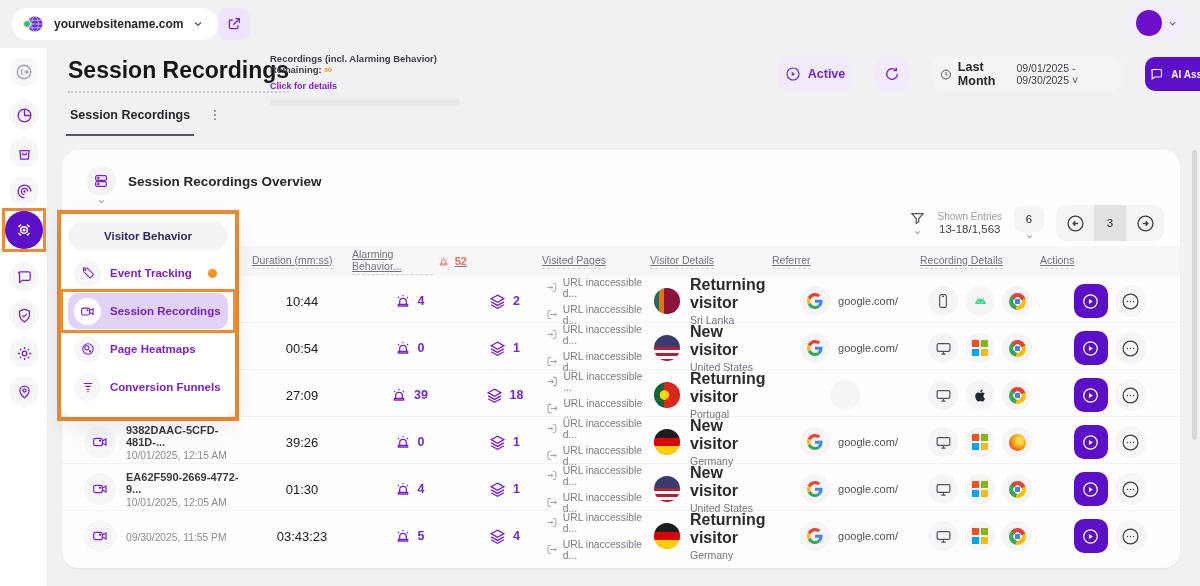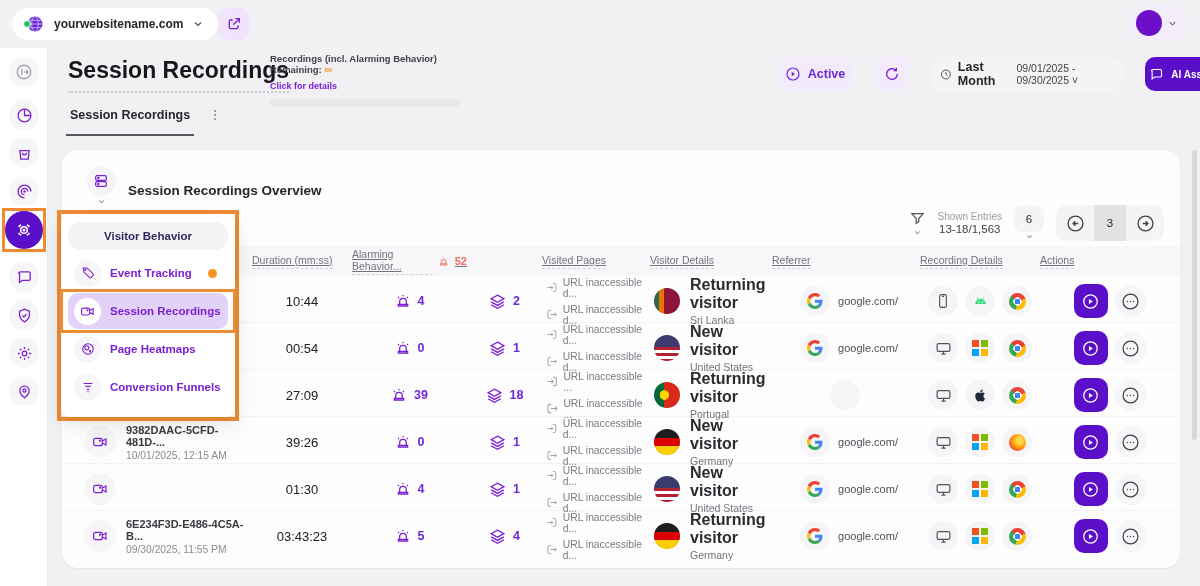--- a/index.html
+++ b/index.html
@@ -47,21 +47,21 @@
   .dp-range { font-size:10.5px; color:#3f3f46; }
   .ai-btn { width:88px; background:#5b0fc8; color:#fff; font-size:10px; font-weight:700; }
 
   .tabbar { position:absolute; left:66px; top:106px; display:flex; align-items:flex-start; gap:14px; }
   .tab { font-size:12.5px; font-weight:600; color:#26262b; padding:2px 4px 12px; border-bottom:2px solid #55555e; cursor:pointer; }
   .tab-menu { padding-top:2px; cursor:pointer; }
 
   
   .card { position:absolute; left:62px; top:150px; width:1118px; height:418px; background:#fdfdfe;
     border-radius:16px; box-shadow:0 1px 2px rgba(0,0,0,.05); }
-  .card-head { position:absolute; left:24px; top:16px; display:flex; align-items:center; gap:12px; }
+  .card-head { position:absolute; left:24px; top:16px; display:flex; align-items:flex-start; gap:12px; }
   .circle-icon { width:30px; height:30px; border-radius:50%; background:#f4f4f6; display:flex; align-items:center; justify-content:center; }
   .db-wrap { display:flex; flex-direction:column; align-items:center; gap:1px; cursor:pointer; }
   .card-head h2 { font-size:13.5px; font-weight:700; color:#26262b; margin-top:8px; }
 
   .card-controls { position:absolute; top:54px; right:16px; height:38px; display:flex; align-items:center; gap:12px; }
   .filter-wrap { display:flex; flex-direction:column; align-items:center; gap:1px; cursor:pointer; }
   .shown { text-align:center; }
   .shown-l { font-size:10px; color:#9b9ba3; }
   .shown-v { font-size:11.5px; color:#3f3f46; margin-top:1px; }
   .psize { display:flex; flex-direction:column; align-items:center; cursor:pointer; }
@@ -785,20 +785,24 @@
 
   <div class="row grid">
     <div class="cell cell-id">
       <span class="id-circle">
         <svg width="16" height="16" viewBox="0 0 24 24" fill="none" stroke="#7a1fd0" stroke-width="1.8">
                 <rect x="2.5" y="6.5" width="13" height="11" rx="3"></rect>
                 <path d="M15.5 10.5 21 7.5v9l-5.5-3"></path>
                 <circle cx="12" cy="10" r="0.8" fill="#7a1fd0"></circle>
               </svg>
       </span>
+      <span>
+        <div class="id-text">EA62F590-2669-4772-9...</div>
+        <div class="id-date">10/01/2025, 12:05 AM</div>
+      </span>
     </div>
     <div class="cell">
             <span class="duration">01:30</span>
           </div>
     <div class="cell">
       <svg width="16" height="16" viewBox="0 0 24 24" fill="none" stroke="#7a1fd0" stroke-width="1.9">
               <path d="M7 17v-4a5 5 0 0 1 10 0v4"></path>
               <path d="M5 17h14v2.5H5z"></path>
               <path d="M12 5V3M6 7.5 4.6 6.1M18 7.5l1.4-1.4"></path>
             </svg>
@@ -888,21 +892,20 @@
   <div class="row grid">
     <div class="cell cell-id">
       <span class="id-circle">
         <svg width="16" height="16" viewBox="0 0 24 24" fill="none" stroke="#7a1fd0" stroke-width="1.8">
                 <rect x="2.5" y="6.5" width="13" height="11" rx="3"></rect>
                 <path d="M15.5 10.5 21 7.5v9l-5.5-3"></path>
                 <circle cx="12" cy="10" r="0.8" fill="#7a1fd0"></circle>
               </svg>
       </span>
       <span>
-        <div class="id-text">6E234F3D-E486-4C5A-B...</div>
         <div class="id-date">09/30/2025, 11:55 PM</div>
       </span>
     </div>
     <div class="cell">
             <span class="duration">03:43:23</span>
           </div>
     <div class="cell">
       <svg width="16" height="16" viewBox="0 0 24 24" fill="none" stroke="#7a1fd0" stroke-width="1.9">
               <path d="M7 17v-4a5 5 0 0 1 10 0v4"></path>
               <path d="M5 17h14v2.5H5z"></path>

